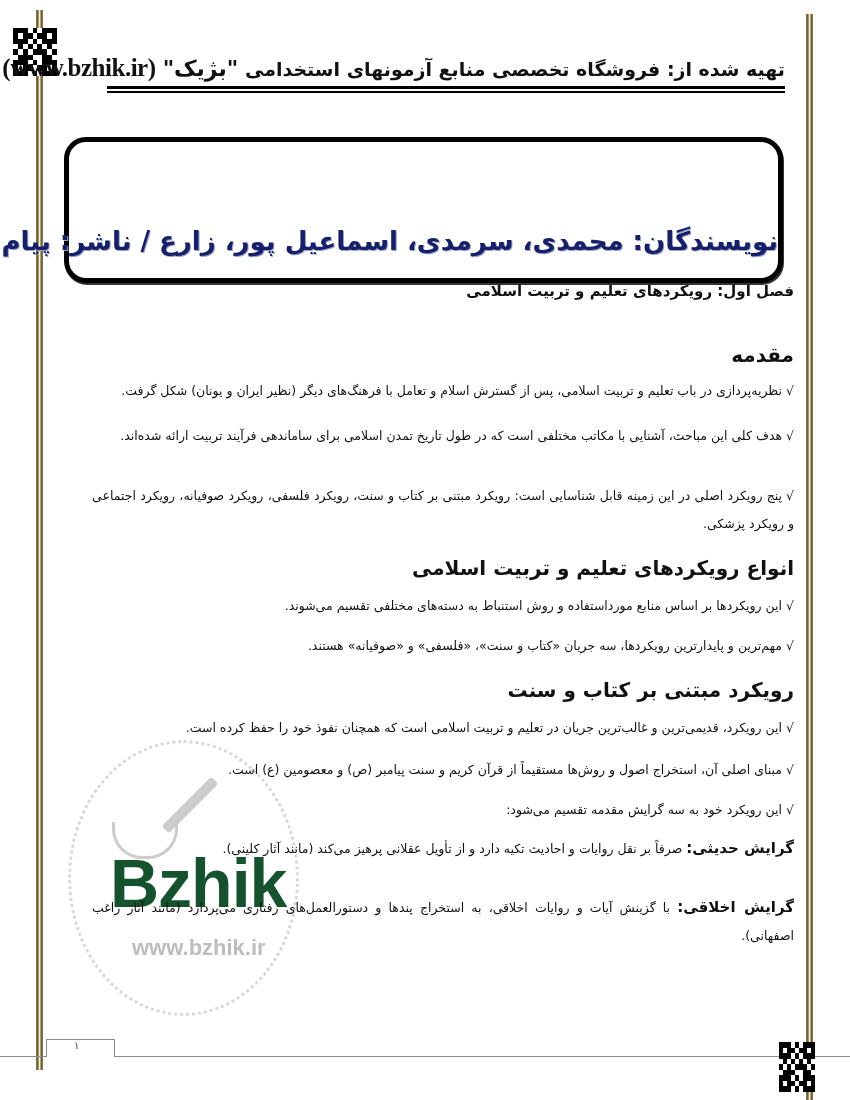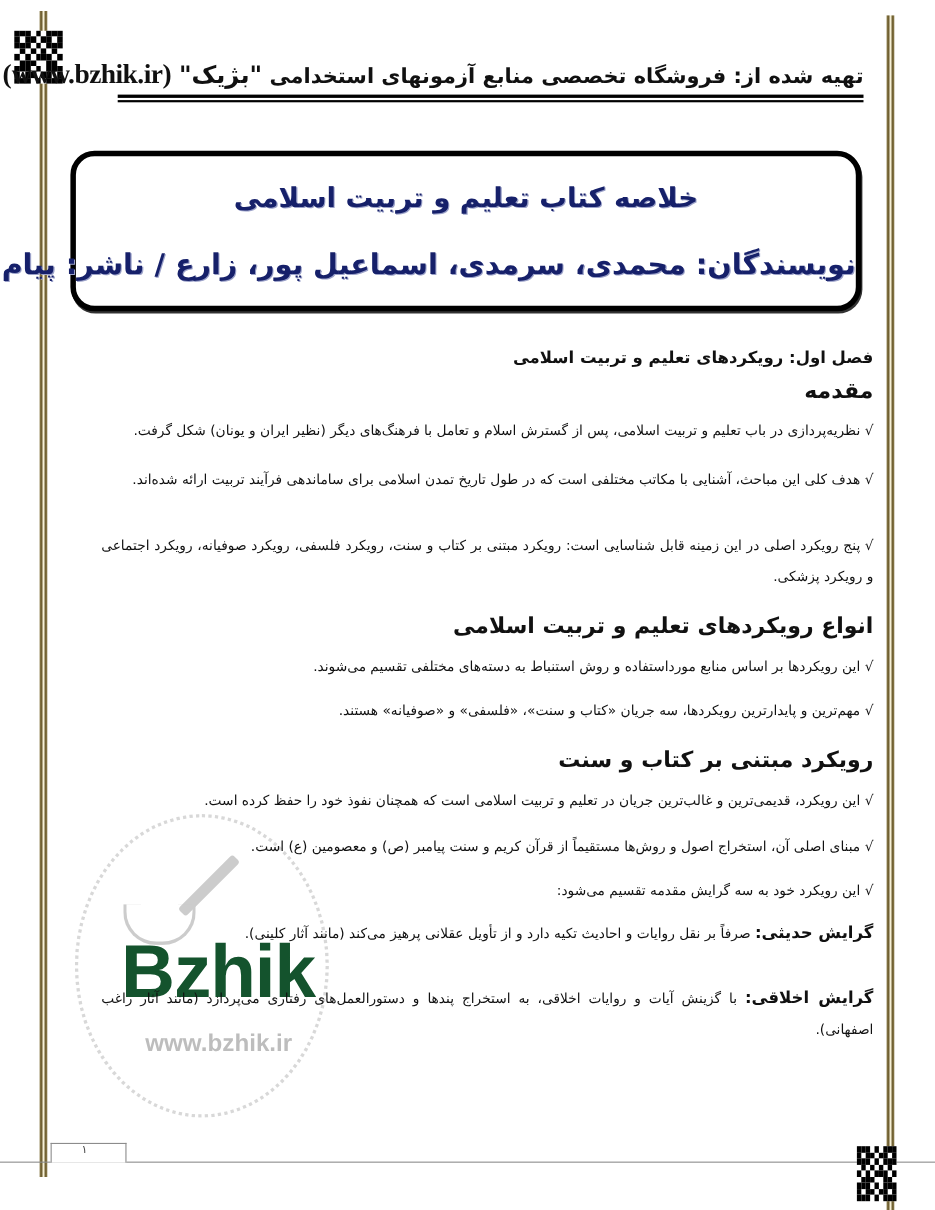--- a/index.html
+++ b/index.html
@@ -42,21 +42,21 @@
     }
     .title-box .t1, .title-box .t2 {
       position:absolute; left:0; right:0; text-align:center; direction:rtl;
       font-weight:bold; color:#16206a;
       text-shadow:1px 1px 0 #9aa0c8;
     }
     .title-box .t1 { top:23px; font-size:25px; }
     .title-box .t2 { top:84px; font-size:26px; white-space:nowrap; }
 
     .content { position:absolute; left:92px; width:702px; direction:rtl; }
-    .h-chapter { top:316px; font-weight:bold; font-size:15px; }
+    .h-chapter { top:282px; font-weight:bold; font-size:15px; }
     .h-sub { font-weight:bold; font-size:20px; }
     .para { font-size:12.5px; line-height:28px; text-align:justify; }
     .para .check { margin-left:4px; }
     .para b { font-weight:bold; font-size:15px; }
 
     .watermark {
       position:absolute; left:68px; top:740px; width:225px; height:270px;
       border-radius:50%; border:3px dotted #d4d4d4; opacity:.9;
     }
     .wm-pencil {
@@ -174,21 +174,20 @@
 
 <div class="header">
   <span>تهیه شده از: فروشگاه تخصصی منابع آزمونهای استخدامی</span>
   <span class="brand">"بژیک"</span>
   <span class="url">(www.bzhik.ir)</span>
 </div>
 <div class="header-rule r1"></div>
 <div class="header-rule r2"></div>
 
 <div class="title-box">
-  <div class="t1">خلاصه کتاب تعلیم و تربیت اسلامی</div>
   <div class="t2">نویسندگان: محمدی، سرمدی، اسماعیل پور، زارع  /  ناشر: پیام نور</div>
 </div>
 
 <div class="watermark"></div>
 <div class="wm-pencil"></div>
 <div class="wm-curve"></div>
 <div class="wm-text">Bzhik</div>
 <div class="wm-url">www.bzhik.ir</div>
 
 <div class="content h-chapter">فصل اول: رویکردهای تعلیم و تربیت اسلامی</div>

